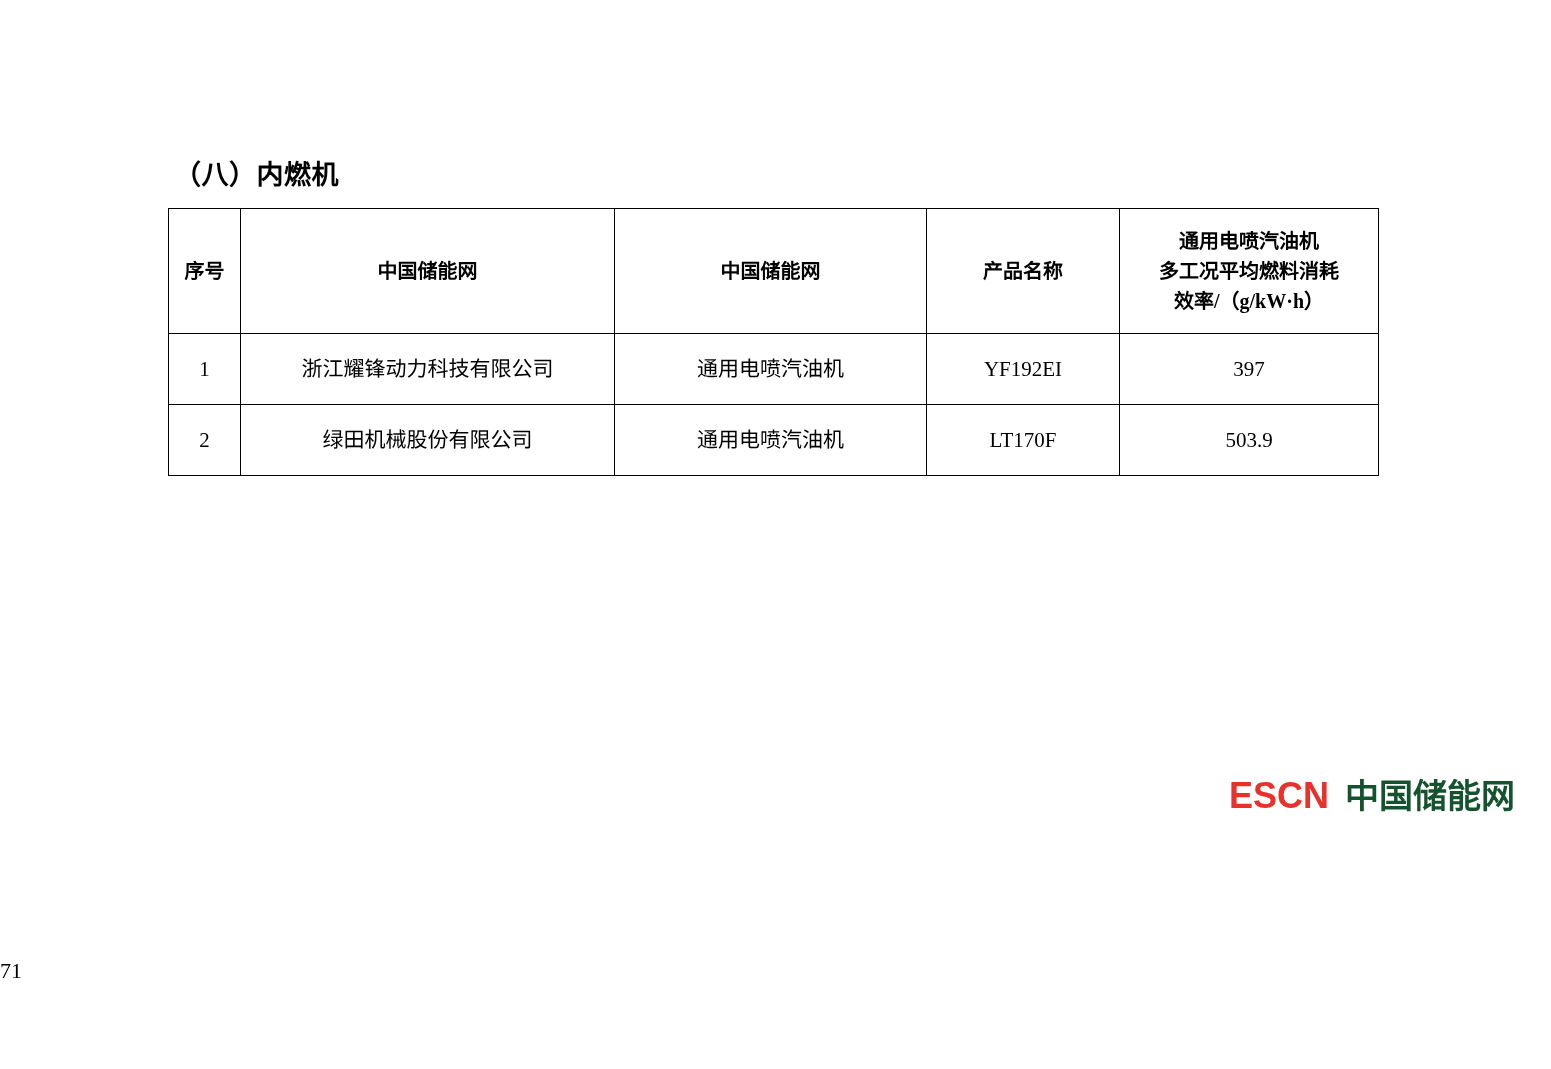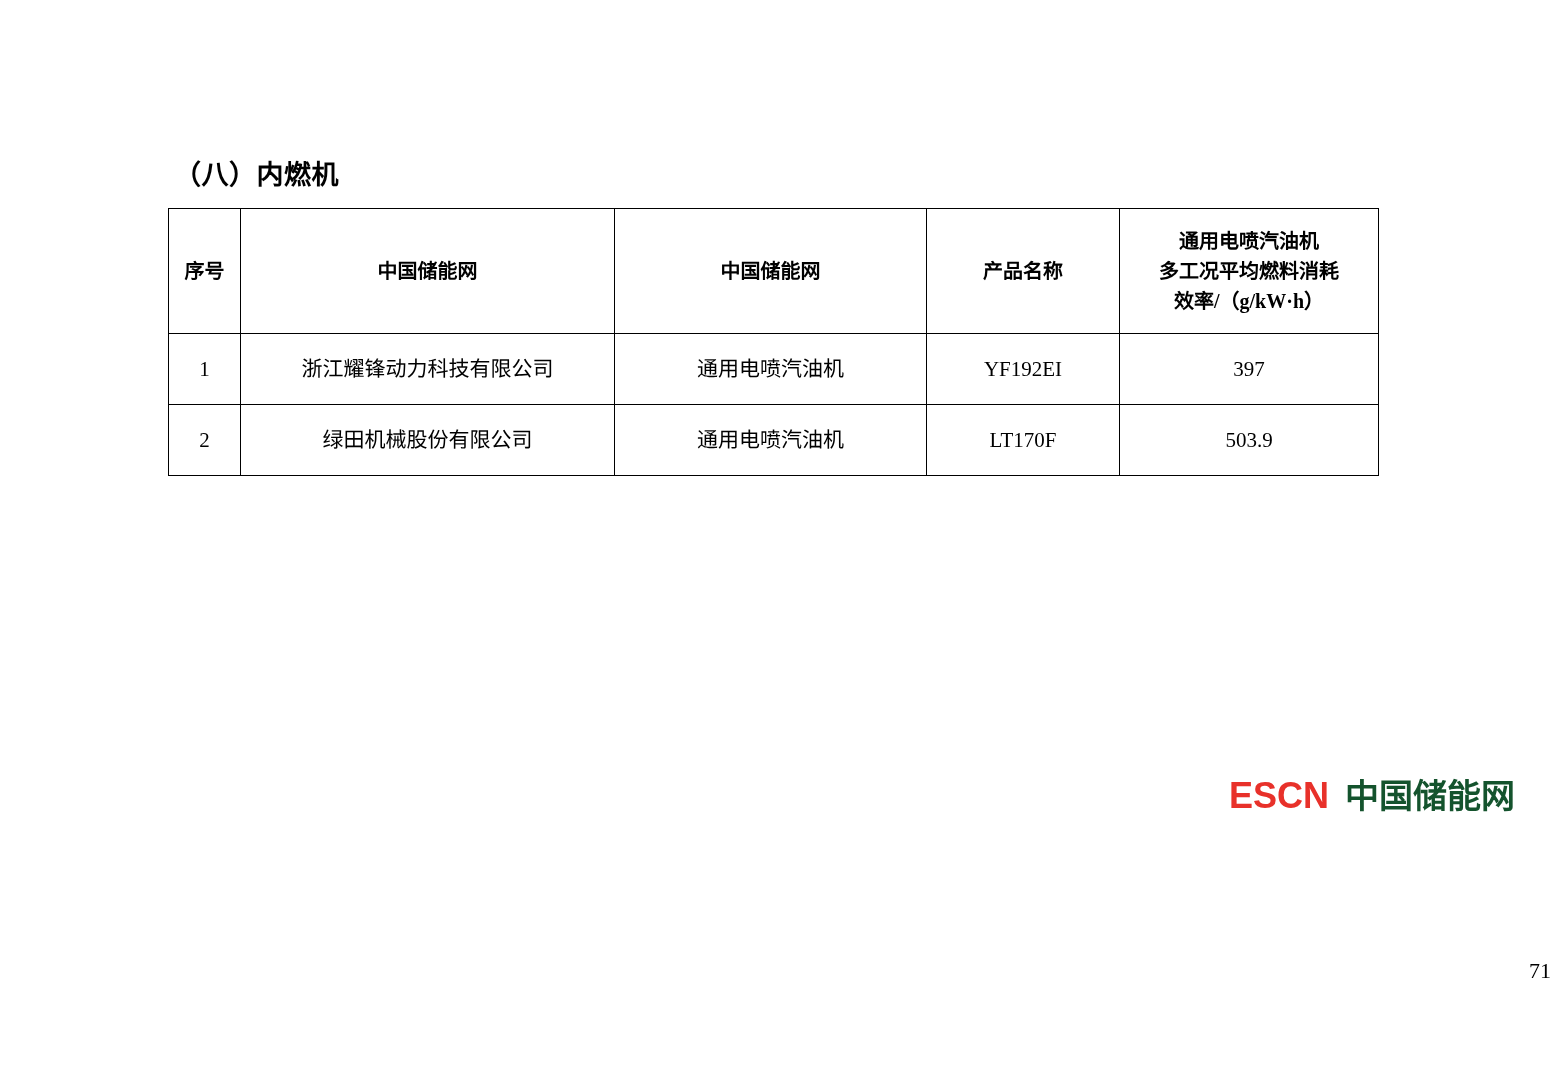--- a/index.html
+++ b/index.html
@@ -72,21 +72,21 @@
   .metric-head-line {
     display: block;
     white-space: nowrap;
   }
 
   .page-number {
     position: absolute;
     left: 0;
     top: 958px;
     width: 1551px;
-    text-align: right;
+    text-align: left;
     font-size: 22px;
   }
 
   .watermark {
     position: absolute;
     right: 36px;
     bottom: 12px;
     display: flex;
     align-items: center;
     font-family: "Liberation Sans", sans-serif;

